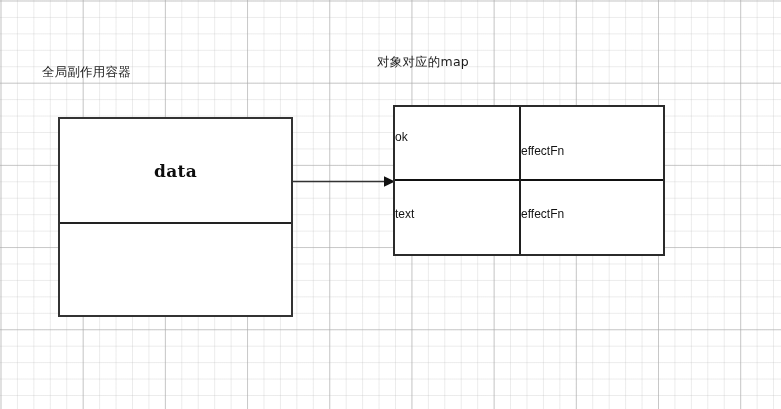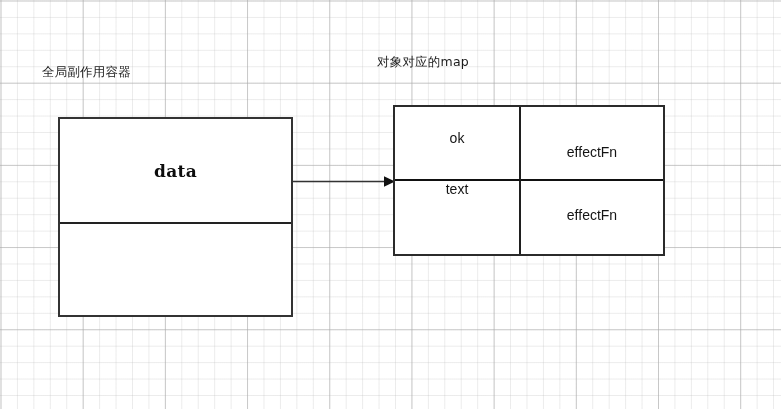--- a/index.html
+++ b/index.html
@@ -105,30 +105,30 @@
     border: 2px solid #2b2b2b;
     background: #ffffff;
     display: grid;
     grid-template-columns: 126px 1fr;
     grid-template-rows: 74px 1fr;
   }
   .map-cell {
     position: relative;
     box-sizing: border-box;
     display: flex;
-    justify-content: center;
-    font-size: 14px;
+    justify-content: flex-start;
+    font-size: 12px;
     color: #141414;
     font-family: "Liberation Sans", "DejaVu Sans", sans-serif;
   }
   .map-cell.col-left  { border-right: 2px solid #1f1f1f; }
   .map-cell.row-top   { border-bottom: 2.5px solid #111111; }
   .cell-r0c0 { align-items: flex-start; padding-top: 23px; }
   .cell-r0c1 { align-items: flex-start; padding-top: 37px; }
-  .cell-r1c0 { align-items: flex-start; }
+  .cell-r1c0 { align-items: flex-start; padding-top: 26px; }
   .cell-r1c1 { align-items: flex-start; padding-top: 26px; }
 </style>
 </head>
 <body>
 
 <div id="canvas">
 
   <div id="caption-left" class="caption">全局副作用容器</div>
 
   <div id="caption-right" class="caption">对象对应的map</div>

